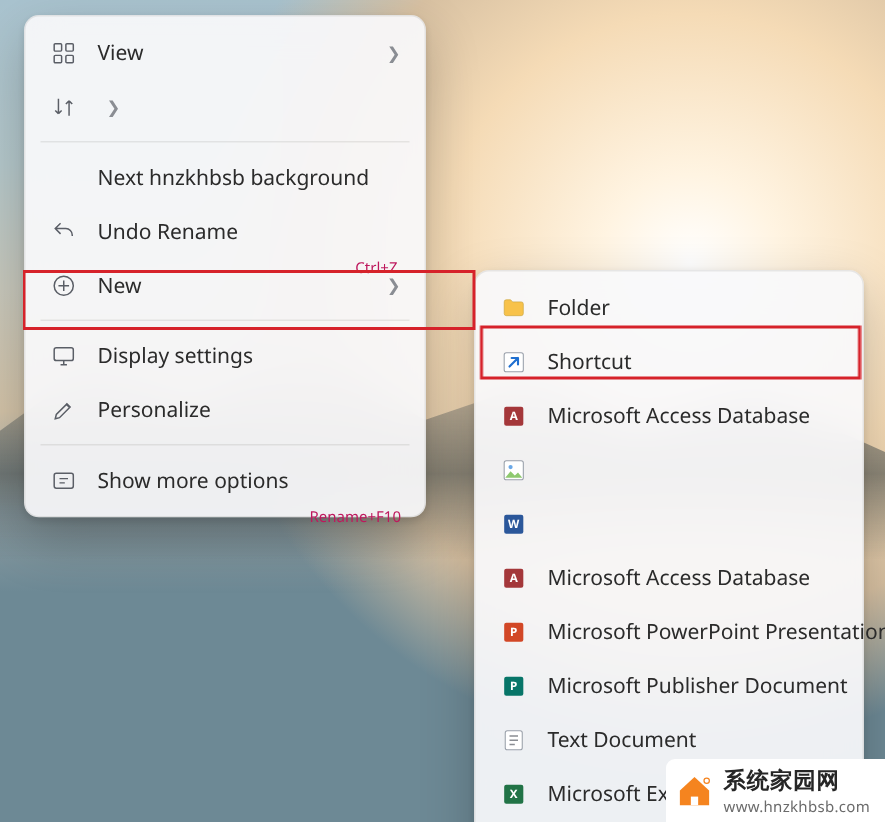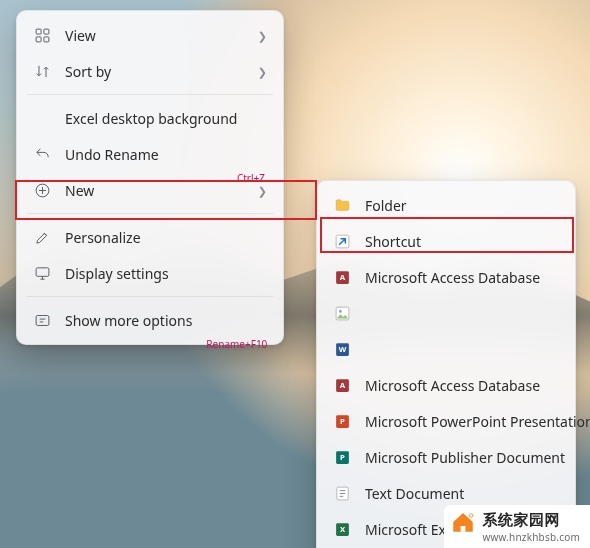--- a/index.html
+++ b/index.html
@@ -54,21 +54,21 @@
   .highlight-box {
     position: absolute;
     border: 2px solid #d6222a;
     pointer-events: none;
   }
   .hl1 { left: 15px;  top: 180px; width: 302px; height: 40px; }
   .hl2 { left: 320px; top: 217px; width: 254px; height: 36px; }
 
   .watermark {
     position: absolute; right: 0; bottom: 0;
-    display: flex; align-items: flex-start; gap: 6px;
+    display: flex; align-items: center; gap: 6px;
     background: #fff; padding: 4px 10px 4px 6px;
     border-top-left-radius: 6px;
     font-size: 13px;
   }
   .watermark .house { width: 26px; height: 26px; }
   .watermark .cn { font-weight: 700; font-size: 15px; letter-spacing: .5px; color:#262626;}
   .watermark .url { font-size: 10px; color:#6b6b6b; letter-spacing:.2px;}
 
   .sub-truncated-row{
     height: 30px; display:flex; align-items:center; padding:0 10px; gap:14px;
@@ -94,30 +94,29 @@
     <span class="label">View</span>
     <span class="chev">❯</span>
   </div>
 
   <div class="menu-item">
     <span class="icon">
       <svg viewBox="0 0 24 24">
           <path d="M7 4v14m0 0l-3-3m3 3l3-3M17 20V6m0 0l-3 3m3-3l3 3"></path>
         </svg>
     </span>
-    <span class="label">Sort by</span>
     <span class="chev">❯</span>
   </div>
 
 
   <div class="menu-sep"></div>
 
   <div class="menu-item">
     <span class="icon"></span>
-    <span class="label">Excel desktop background</span>
+    <span class="label">Next hnzkhbsb background</span>
   </div>
 
   <div class="menu-item">
     <span class="icon">
       <svg viewBox="0 0 24 24">
           <path d="M9 14l-5-5 5-5M4 9h10a6 6 0 016 6v1"></path>
         </svg>
     </span>
     <span class="label">Undo Rename</span>
     <span class="shortcut">Ctrl+Z</span>
@@ -132,34 +131,34 @@
     </span>
     <span class="label">New</span>
     <span class="chev">❯</span>
   </div>
 
   <div class="menu-sep"></div>
 
   <div class="menu-item">
     <span class="icon">
       <svg viewBox="0 0 24 24">
-          <path d="M4 20l4-1 10-10-3-3L5 16l-1 4zM14 6l3 3"></path>
-        </svg>
-    </span>
-    <span class="label">Personalize</span>
-  </div>
-
-  <div class="menu-item">
-    <span class="icon">
-      <svg viewBox="0 0 24 24">
           <rect x="3" y="4" width="18" height="12" rx="2"></rect>
           <path d="M9 20h6M12 16v4"></path>
         </svg>
     </span>
     <span class="label">Display settings</span>
+  </div>
+
+  <div class="menu-item">
+    <span class="icon">
+      <svg viewBox="0 0 24 24">
+          <path d="M4 20l4-1 10-10-3-3L5 16l-1 4zM14 6l3 3"></path>
+        </svg>
+    </span>
+    <span class="label">Personalize</span>
   </div>
 
   <div class="menu-sep"></div>
 
   <div class="menu-item">
     <span class="icon">
       <svg viewBox="0 0 24 24">
           <rect x="3" y="5" width="18" height="14" rx="2"></rect>
           <path d="M8 10h8M8 14h5"></path>
         </svg>

